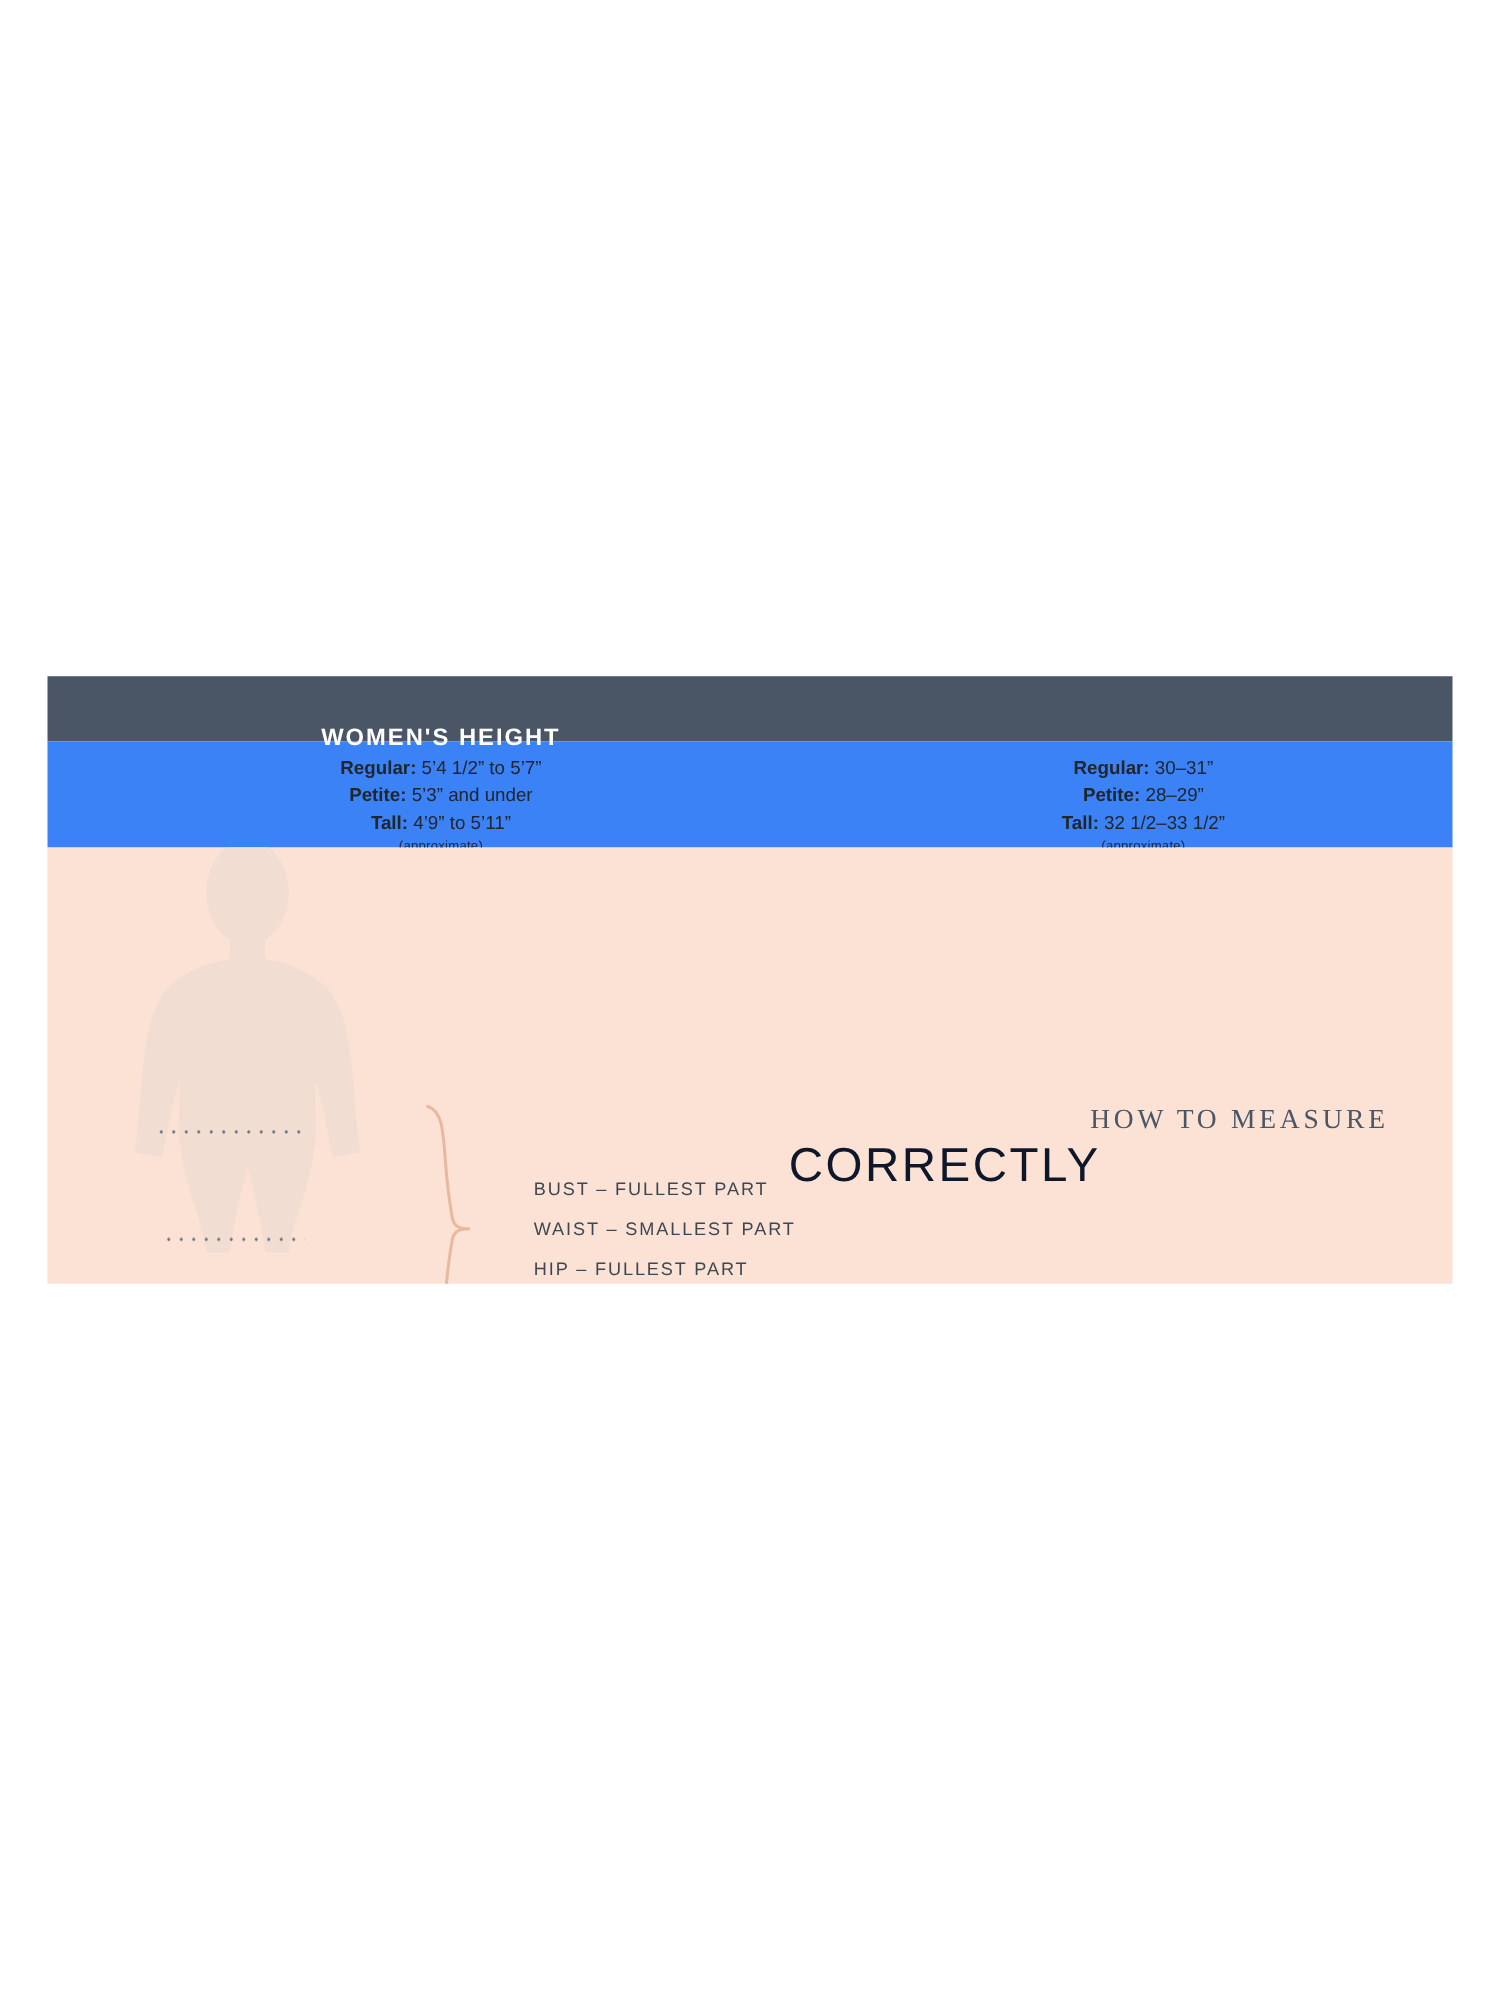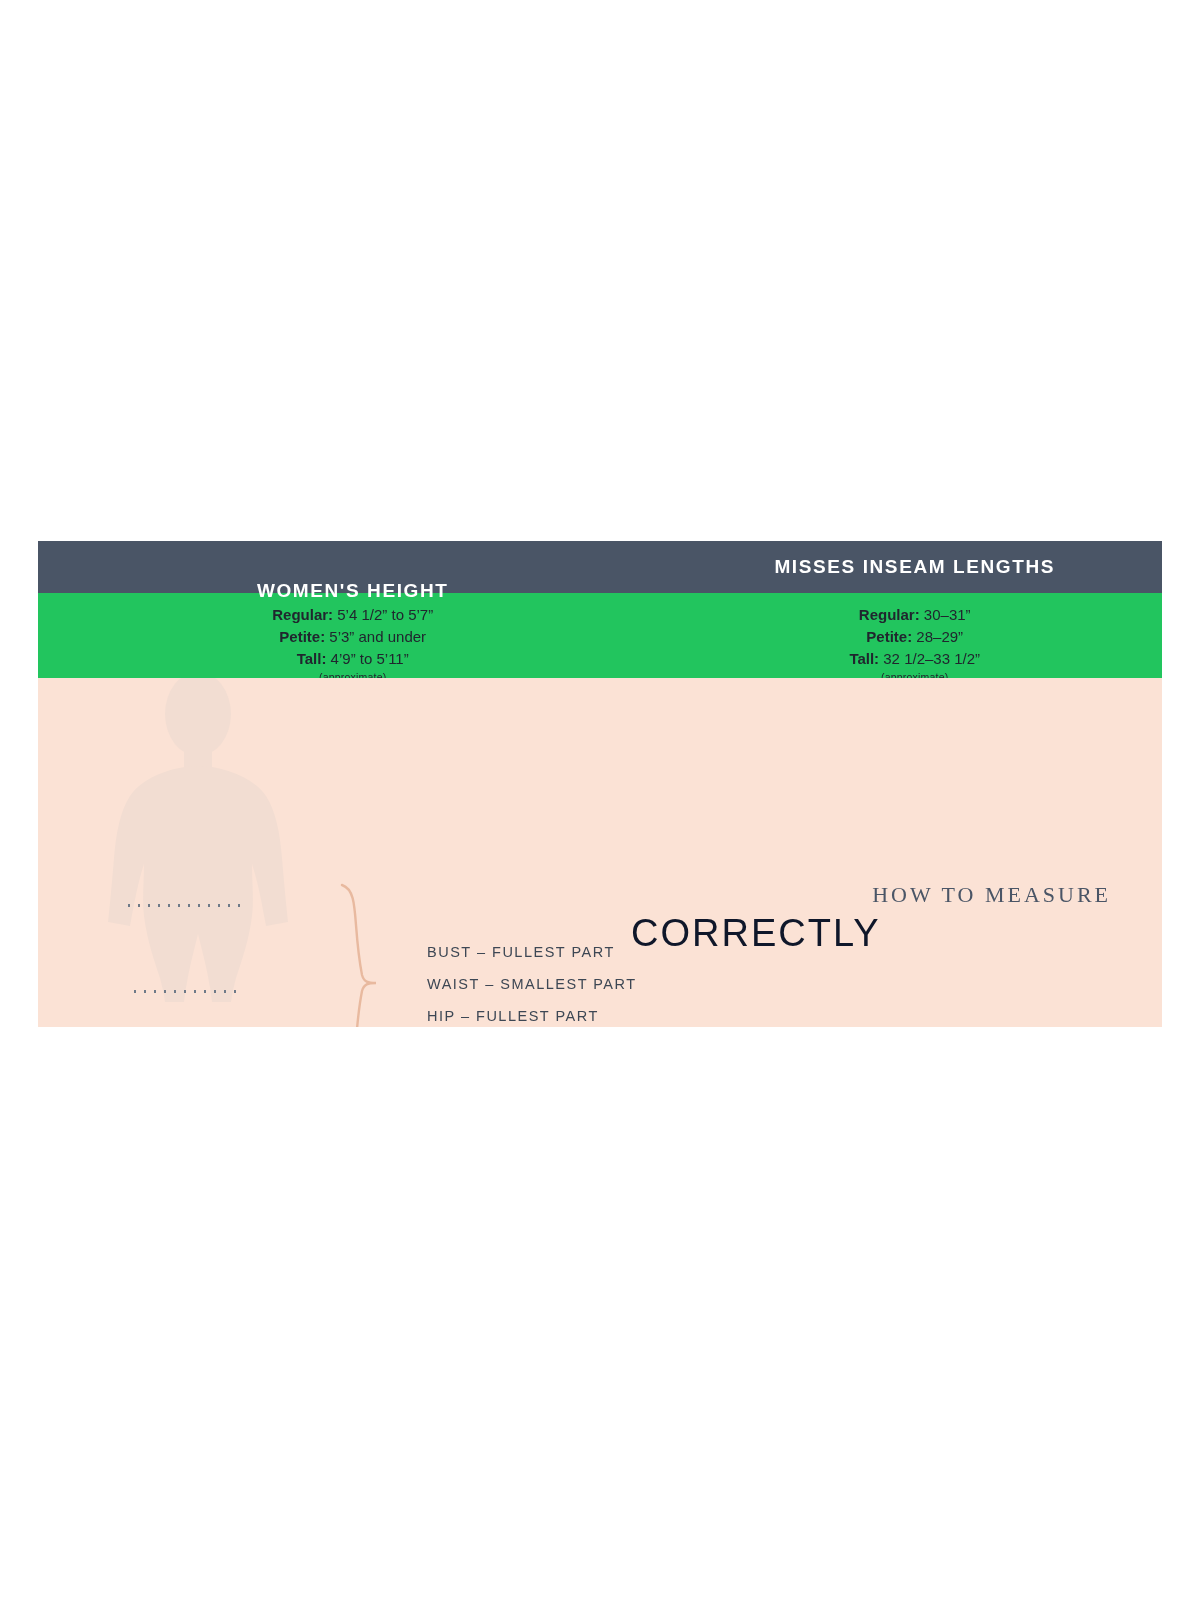--- a/index.html
+++ b/index.html
@@ -38,21 +38,21 @@
     font-weight: bold;
     letter-spacing: 1.6px;
   }
   .header-cell.left { width: 56%; margin-top: 48px; }
   .header-cell.right { width: 44%; }
 
   
   .info-row {
     display: flex;
     height: 85px;
-    background: #22c55e;
+    background: #3b82f6;
   }
   .info-cell {
     display: flex;
     flex-direction: column;
     align-items: center;
     justify-content: flex-start;
     padding-top: 11px;
     box-sizing: border-box;
   }
   .info-cell.left  { width: 56%; }
@@ -168,21 +168,20 @@
     color: #2b3440;
   }
 </style>
 </head>
 <body>
 
 <div id="guide">
 
   <div class="header-bar">
     <div class="header-cell left">WOMEN'S HEIGHT</div>
-    <div class="header-cell right">MISSES INSEAM LENGTHS</div>
   </div>
 
   <div class="info-row">
 
     <div class="info-cell left">
       <div class="info-line">
         <b>Regular:</b>
         <span>5’4 1/2” to 5’7”</span>
       </div>
       <div class="info-line">

